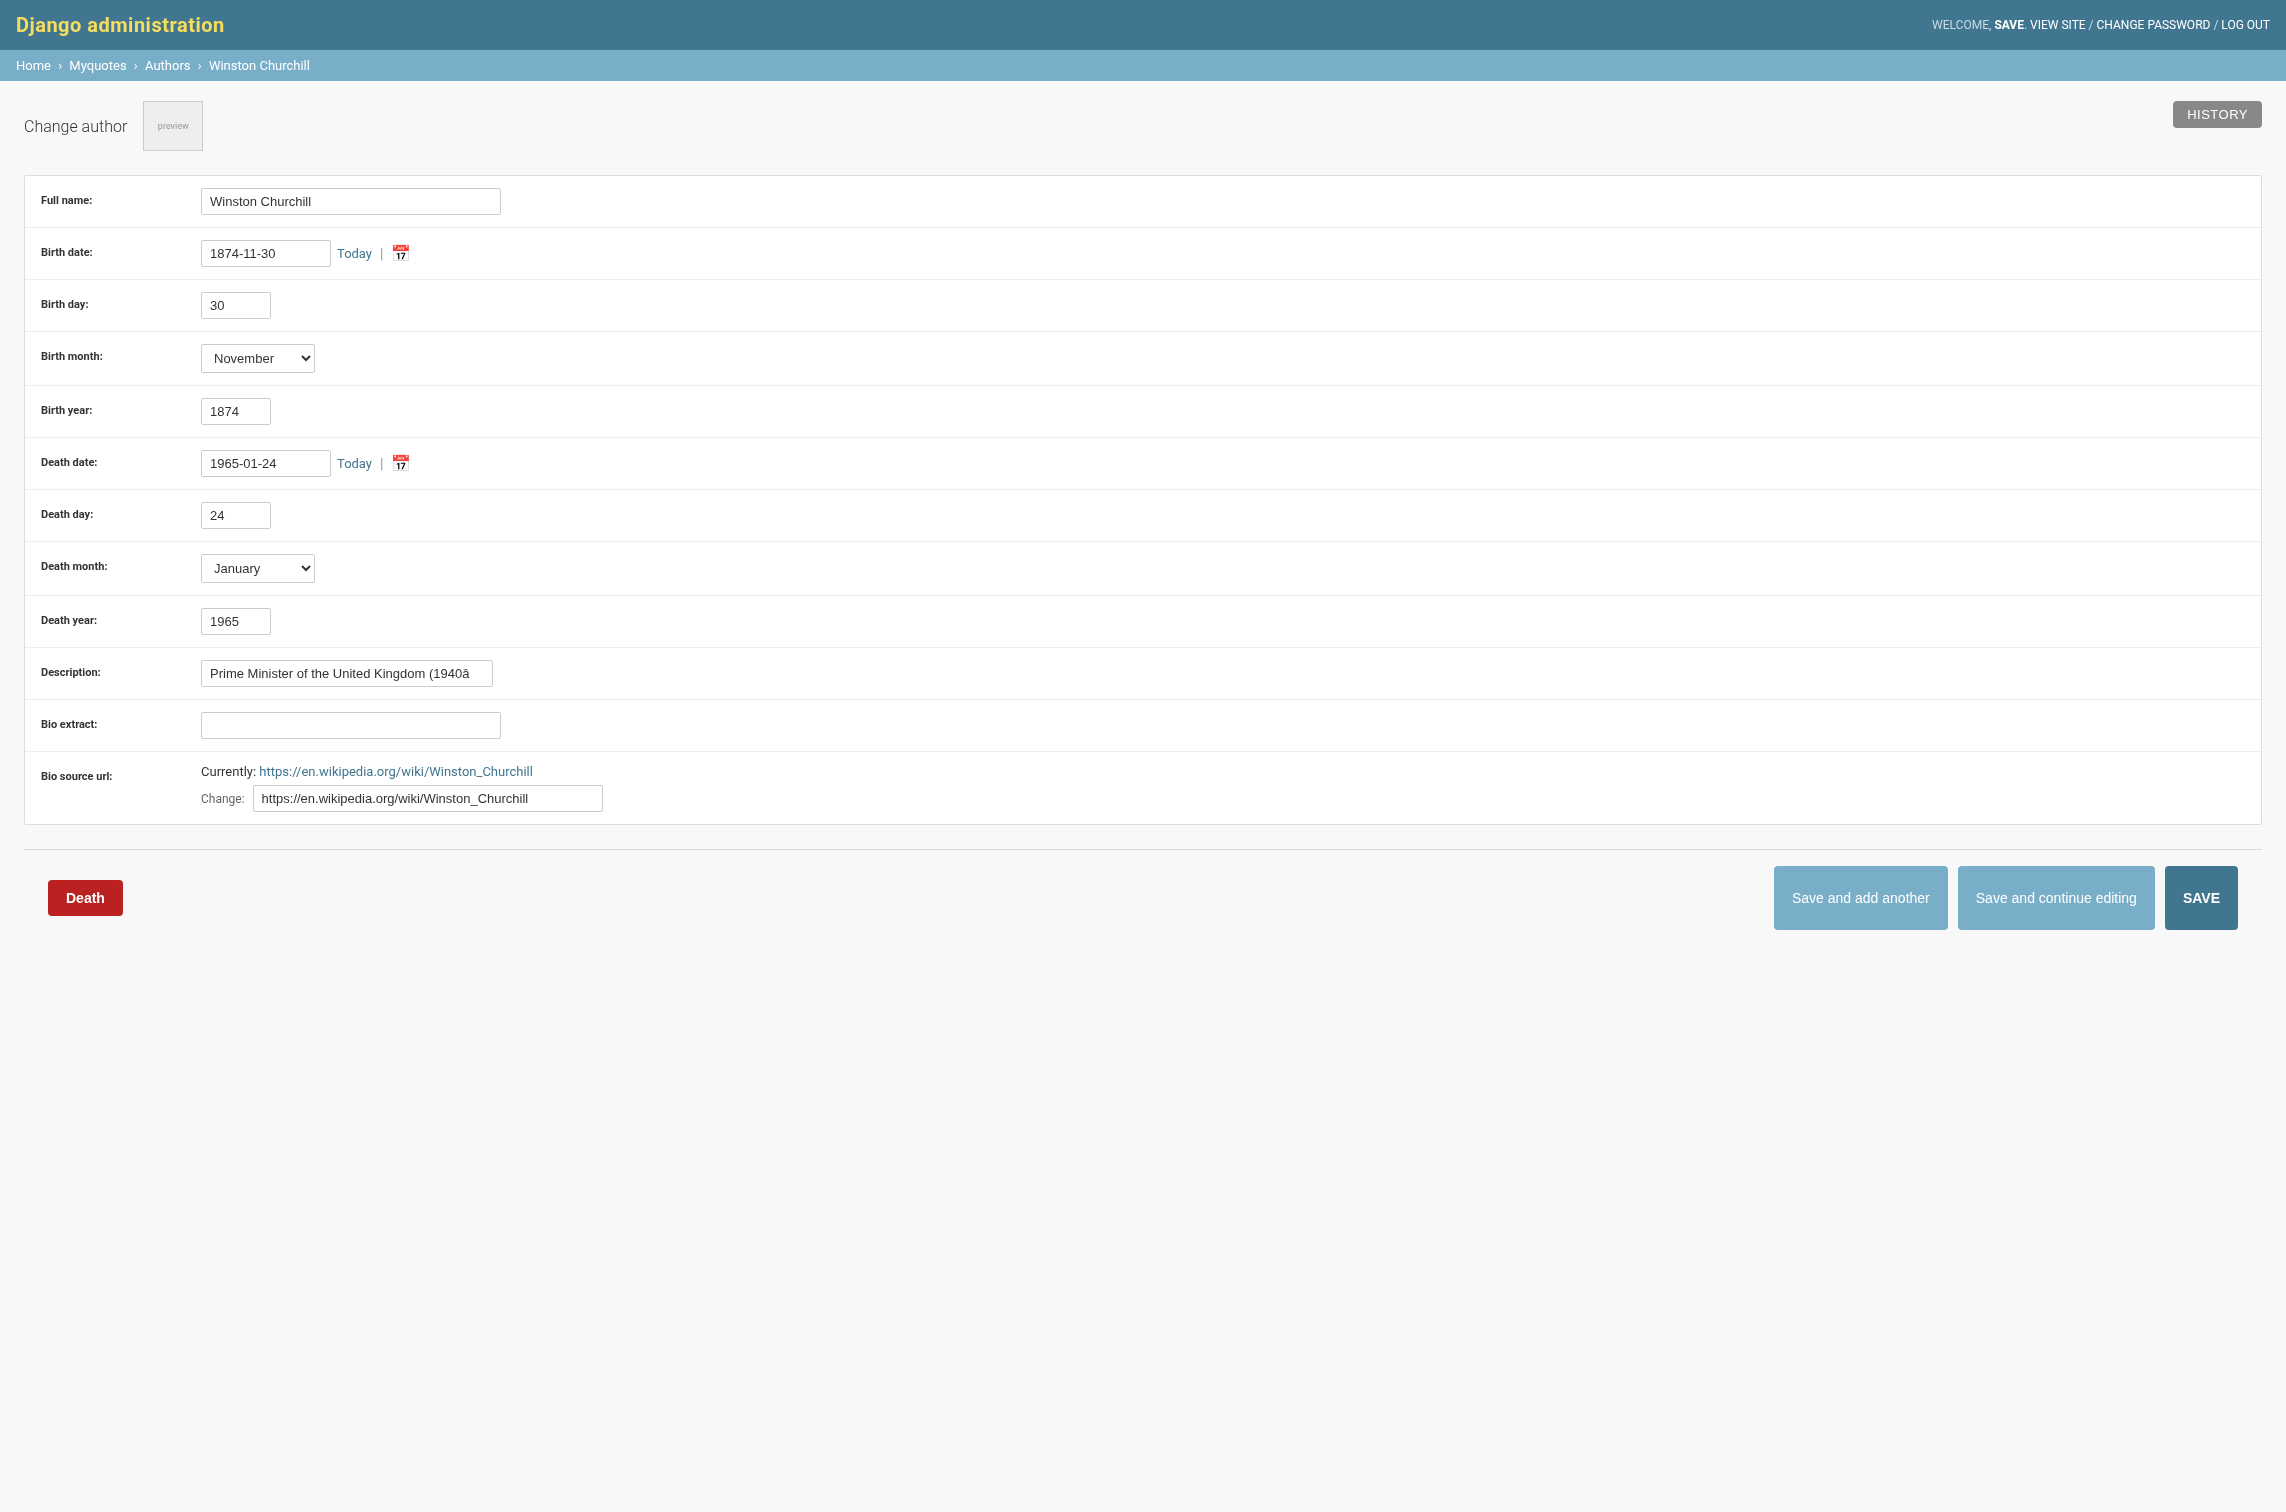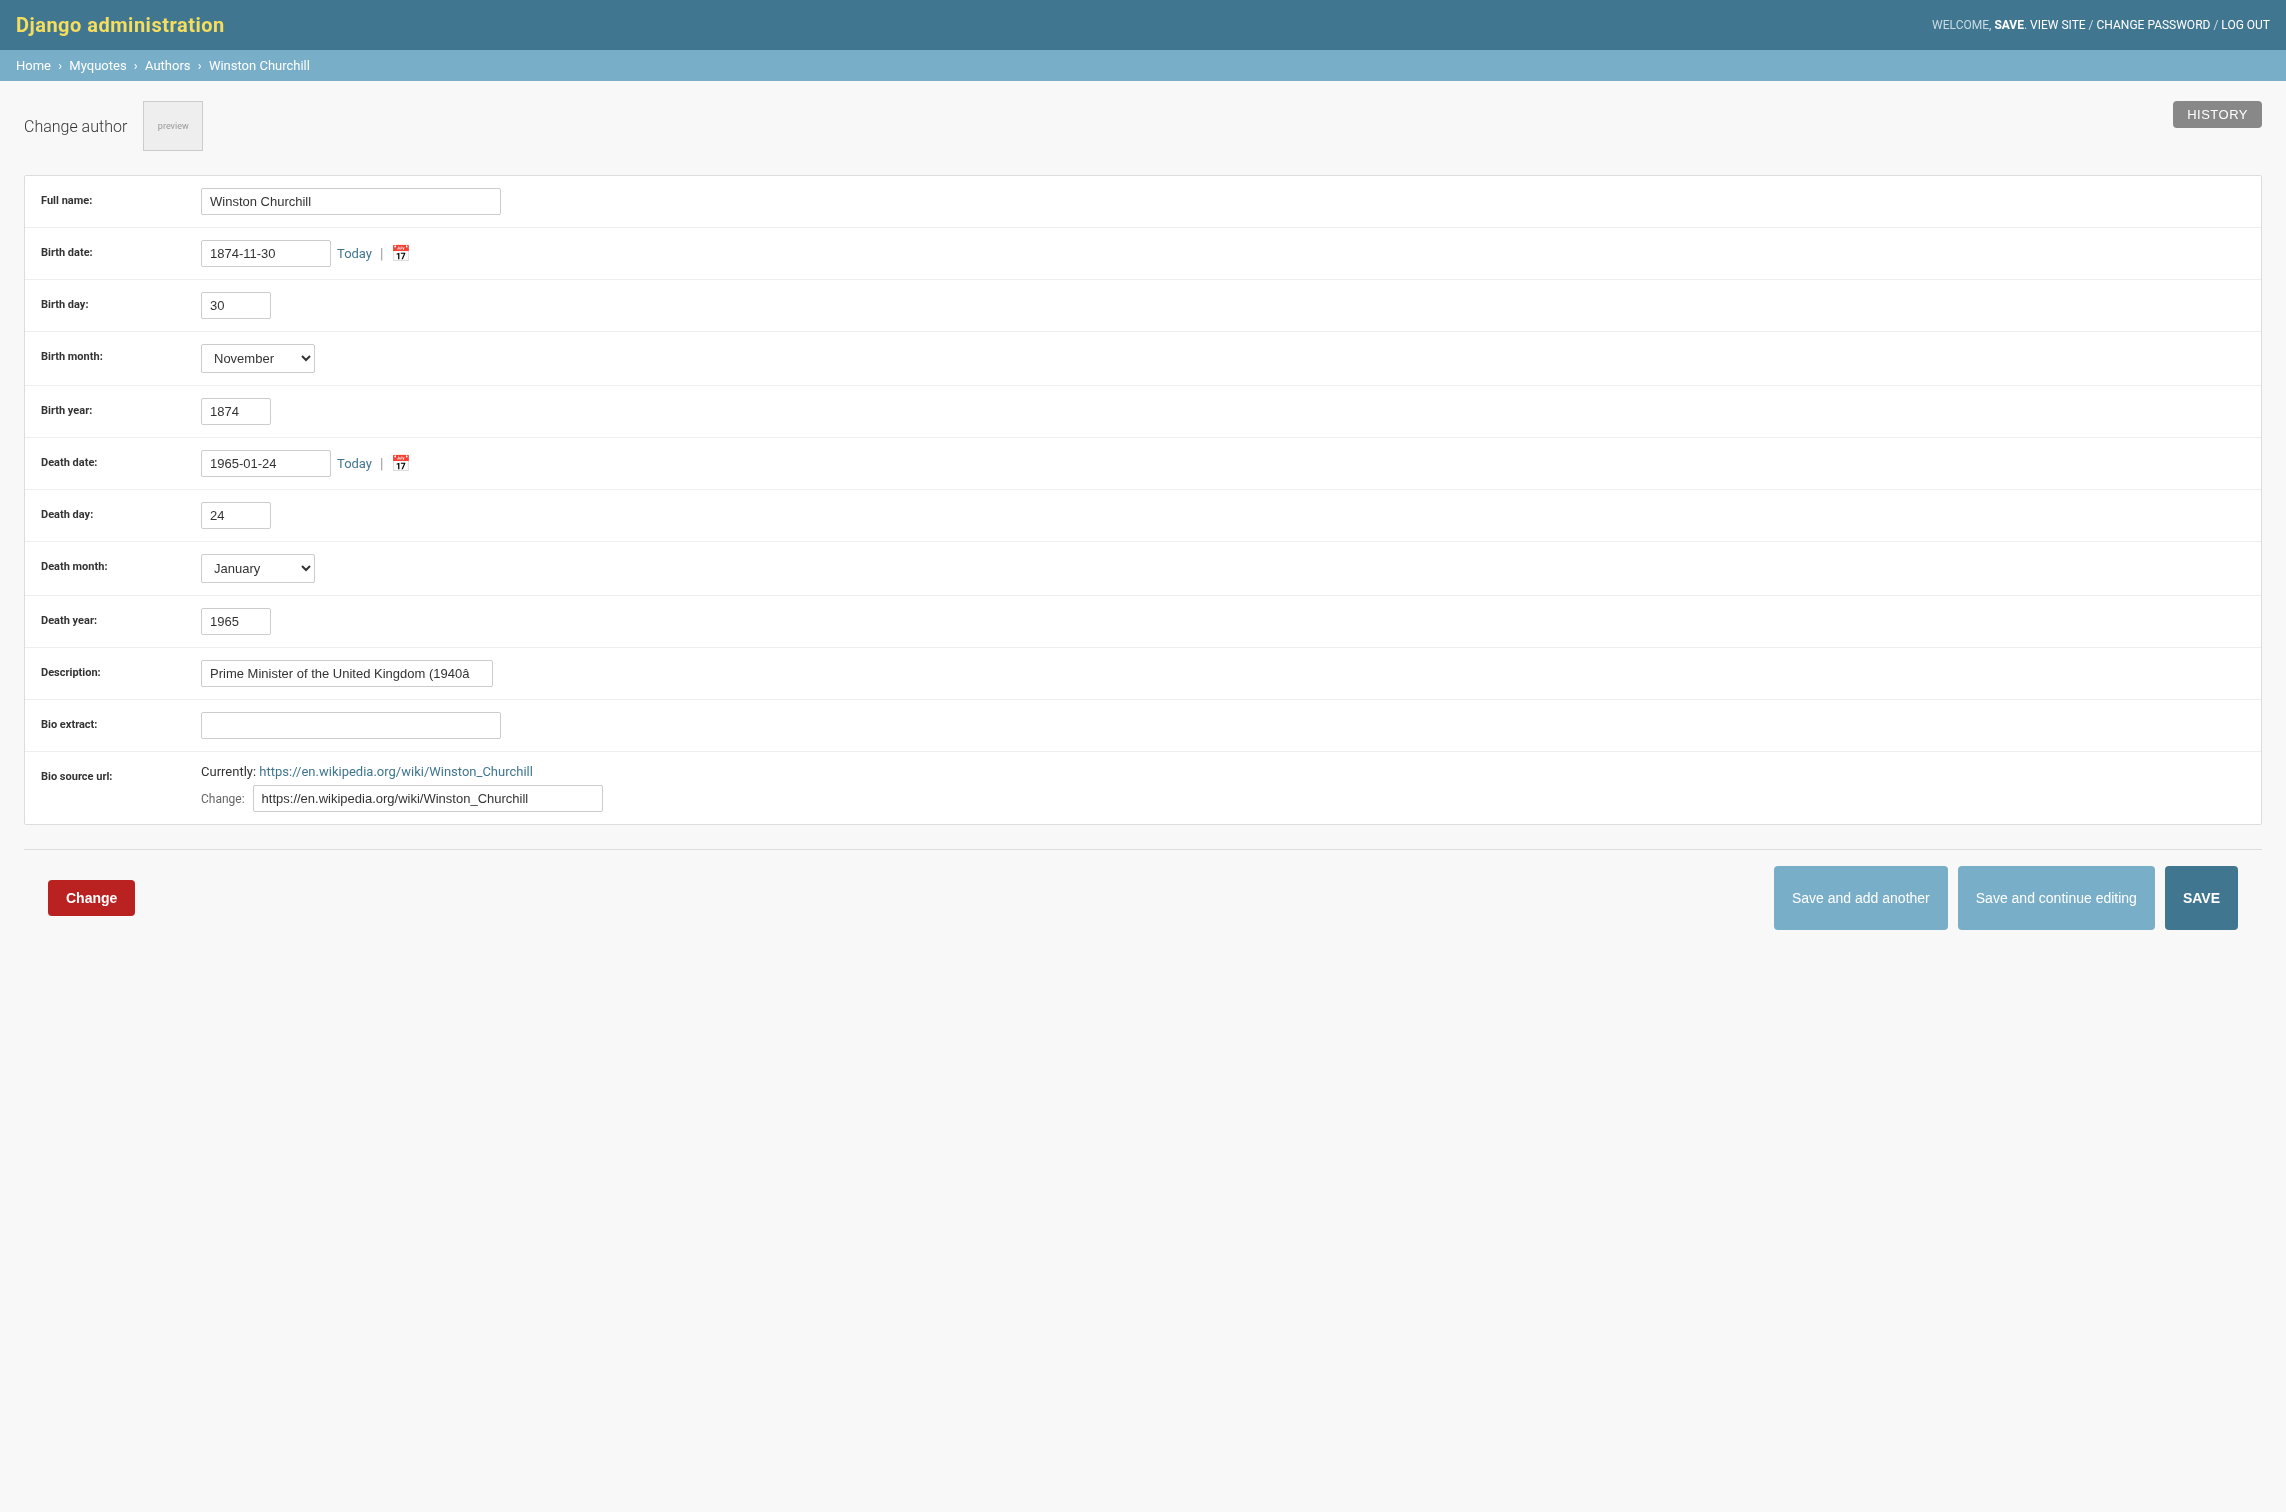--- a/index.html
+++ b/index.html
@@ -382,21 +382,21 @@
             <label>Change:</label>
             <input type="text" class="input-url" value="https://en.wikipedia.org/wiki/Winston_Churchill" style="">
           </div>
         </div>
       </div>
     </div>
 
   </div>
 
   <div id="footer">
-    <button class="delete-btn">Change</button>
+    <button class="delete-btn">Death</button>
     <div class="save-buttons">
       <button class="save-another-btn">Save and add another</button>
       <button class="save-continue-btn">Save and continue editing</button>
       <button class="save-btn">SAVE</button>
     </div>
   </div>
 
 </div>
 
 </body></html>

